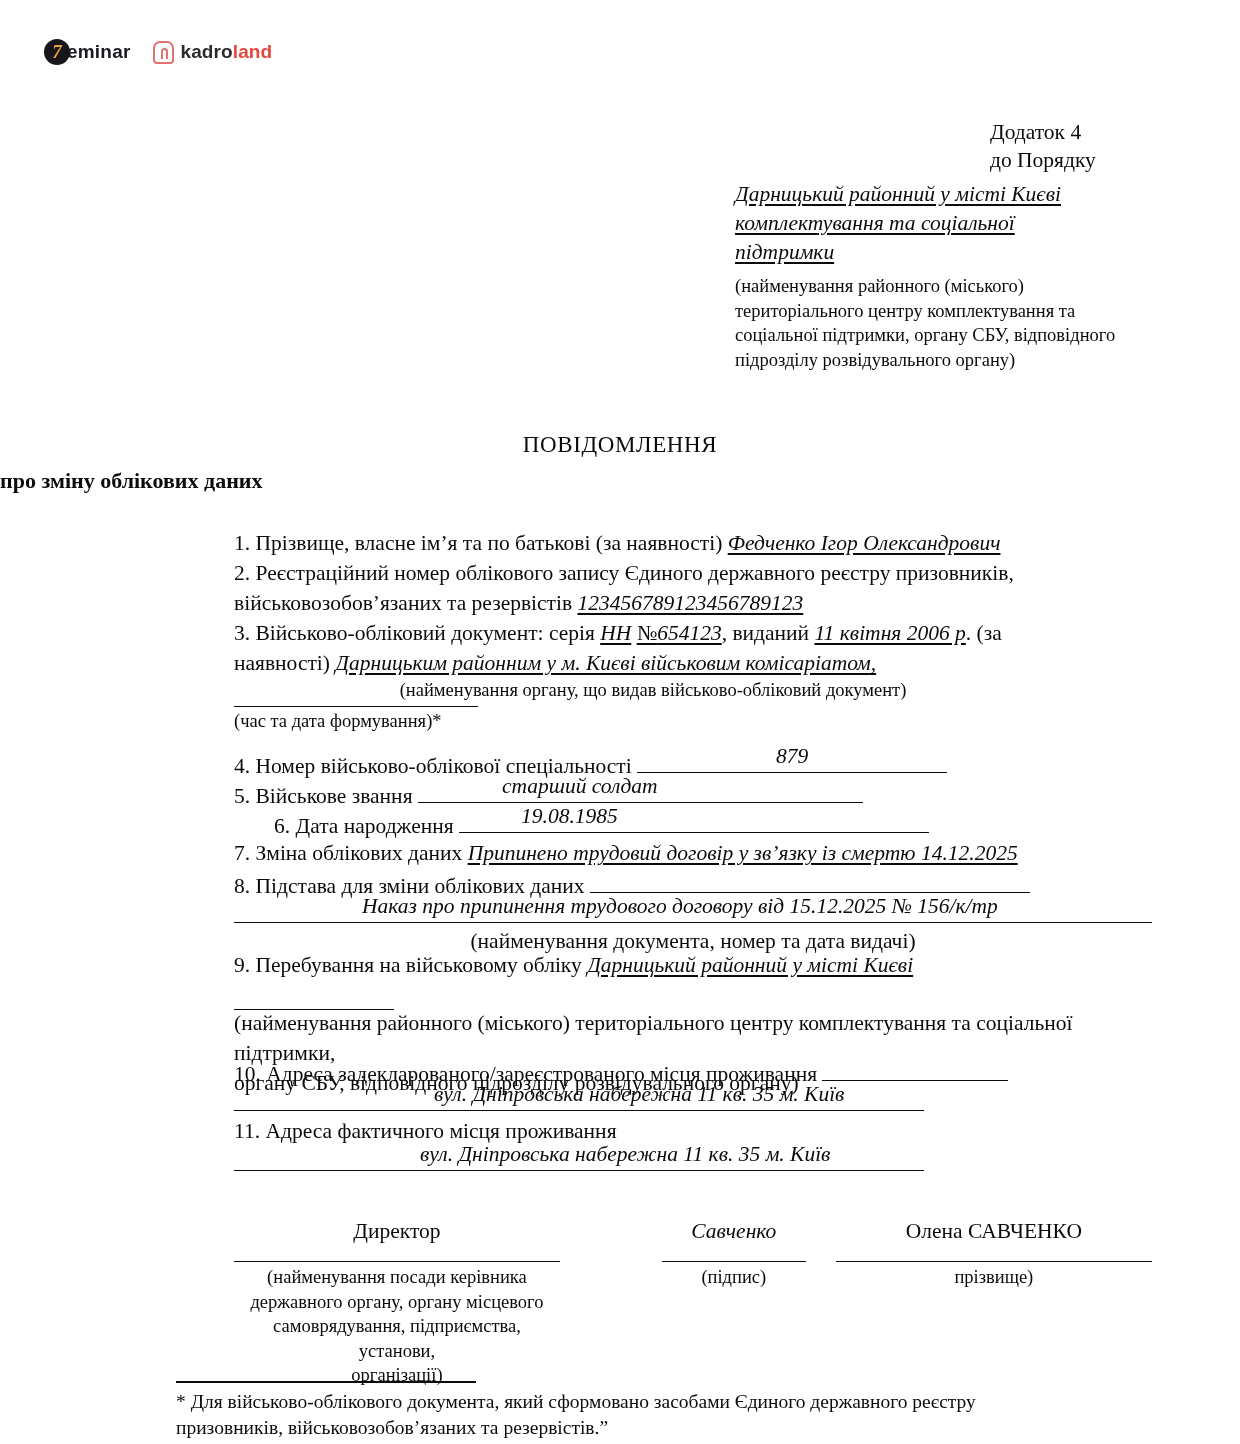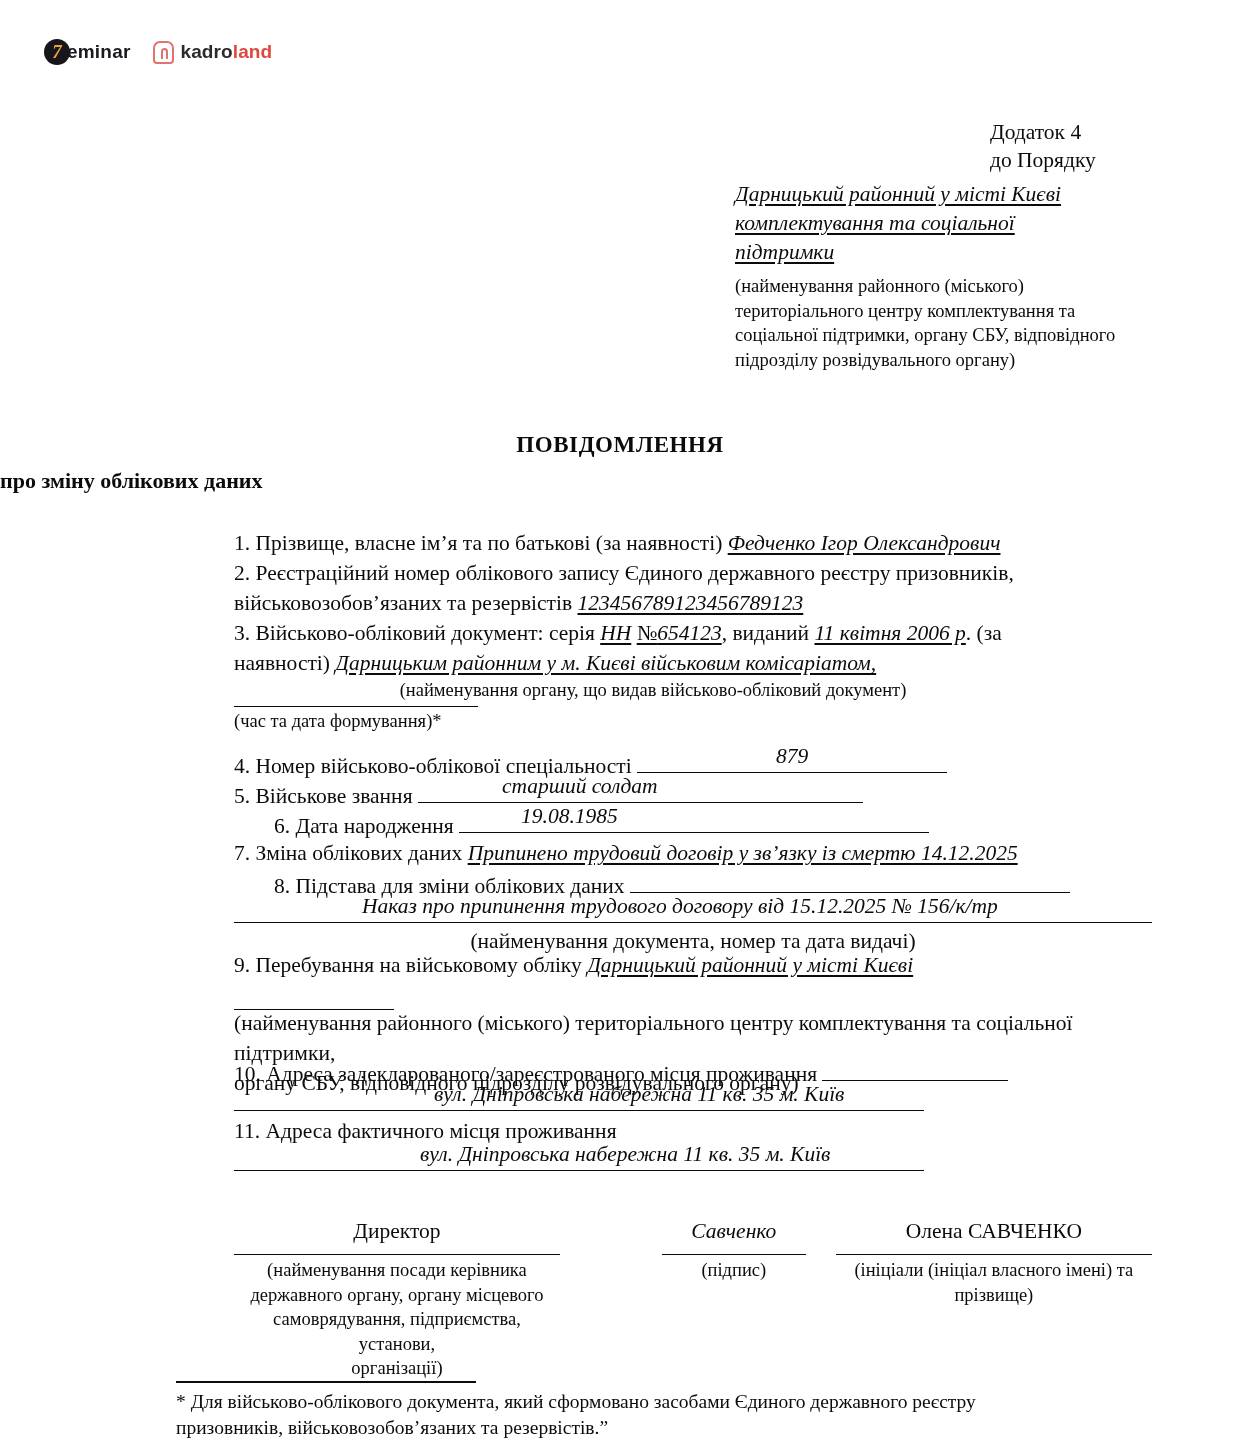--- a/index.html
+++ b/index.html
@@ -119,21 +119,21 @@
     line-height: 24.5px;
     margin-top: 7px;
   }
 
   .doc-title {
     position: absolute;
     left: 0;
     top: 432px;
     width: 1240px;
     text-align: center;
-    font-weight: bold;
+    font-weight: normal;
     font-size: 23px;
     letter-spacing: 0.6px;
   }
   .doc-subtitle {
     position: absolute;
     left: 0;
     top: 468px;
     width: 1240px;
     font-weight: bold;
     font-size: 22px;
@@ -224,21 +224,21 @@
     top: 1218px;
     width: 918px;
     display: flex;
     align-items: flex-start;
   }
   .sig-col { text-align: center; }
   .sig-col .line {
     border-bottom: 1.5px solid #0b0b0b;
     font-size: 21.5px;
     line-height: 27px;
-    padding-bottom: 9px;
+    padding-bottom: 16px;
   }
   .sig-col .line.italic { font-style: italic; }
   .sig-col .cap {
     font-size: 18.5px;
     line-height: 24.5px;
     margin-top: 3px;
   }
   .sig-a { width: 340px; }
   .sig-b { width: 150px; margin-left: 102px; }
   .sig-c { width: 330px; margin-left: 30px; }
@@ -324,21 +324,21 @@
   <span class="fill" style="width:470px;">
     <span class="val" style="right:auto;left:62px;">19.08.1985</span>
   </span>
 </div>
 
 <div class="field-row" style="top:838px;">
   <span>7. Зміна облікових даних</span>
   <span class="it u">Припинено трудовий договір у зв’язку із смертю 14.12.2025</span>
 </div>
 
-<div class="field-row" style="top:868px;margin-left:40px;">
+<div class="field-row" style="top:868px;">
   <span>8. Підстава для зміни облікових даних</span>
   <span class="fill" style="width:440px;"></span>
 </div>
 <div class="field-row" style="top:898px;">
   <span class="fill" style="width:918px;">
     <span class="val" style="right:auto;left:128px;">Наказ про припинення трудового договору від  15.12.2025 № 156/к/тр</span>
   </span>
 </div>
 <div class="field-row small" style="top:926px;text-align:center;padding-right:40px;">(найменування документа, номер та дата видачі)</div>
 
@@ -383,21 +383,20 @@
       <div>організації)</div>
     </div>
   </div>
   <div class="sig-col sig-b">
     <div class="line italic">Савченко</div>
     <div class="cap">(підпис)</div>
   </div>
   <div class="sig-col sig-c">
     <div class="line">Олена САВЧЕНКО</div>
     <div class="cap">
-      <div>(ініціали (ініціал власного імені) та</div>
       <div>прізвище)</div>
     </div>
   </div>
 </div>
 
 <div class="footnote-rule"></div>
 <div class="footnote">
   <div>* Для військово-облікового документа, який сформовано засобами Єдиного державного реєстру</div>
   <div>призовників, військовозобов’язаних та резервістів.”</div>
 </div>

